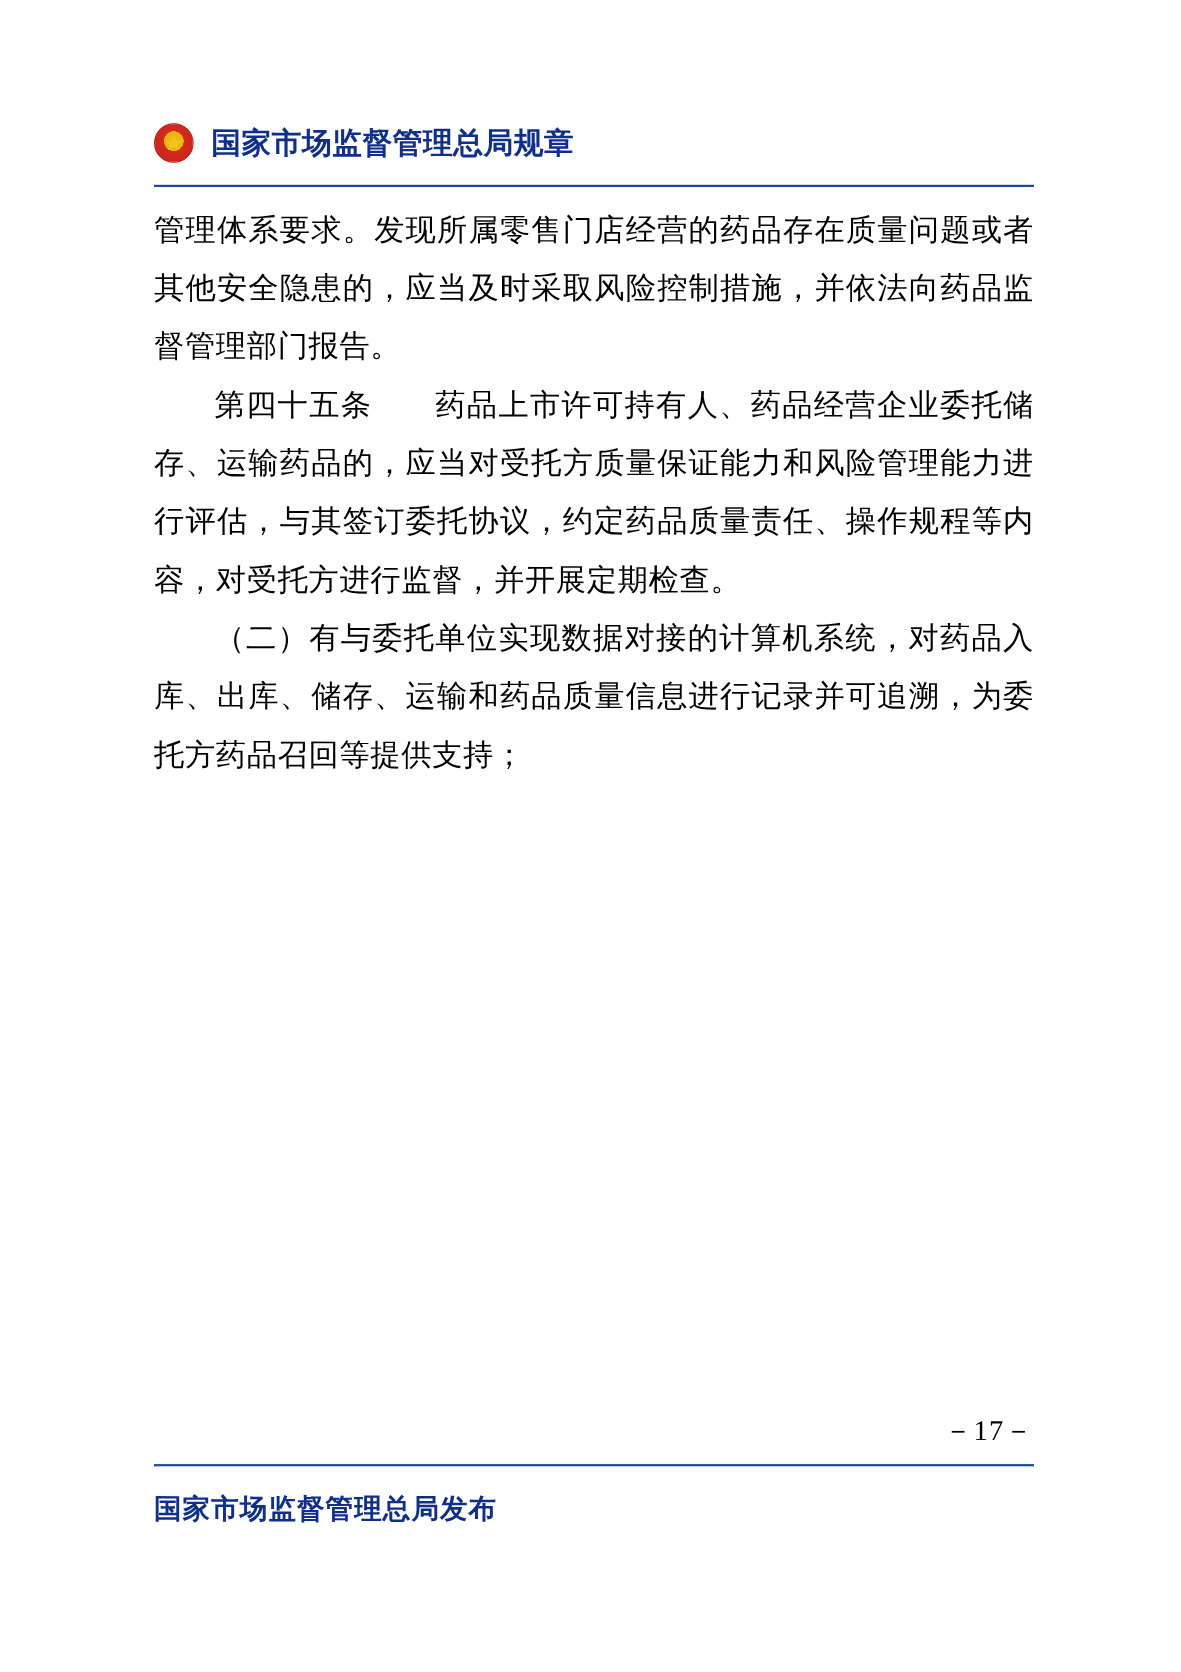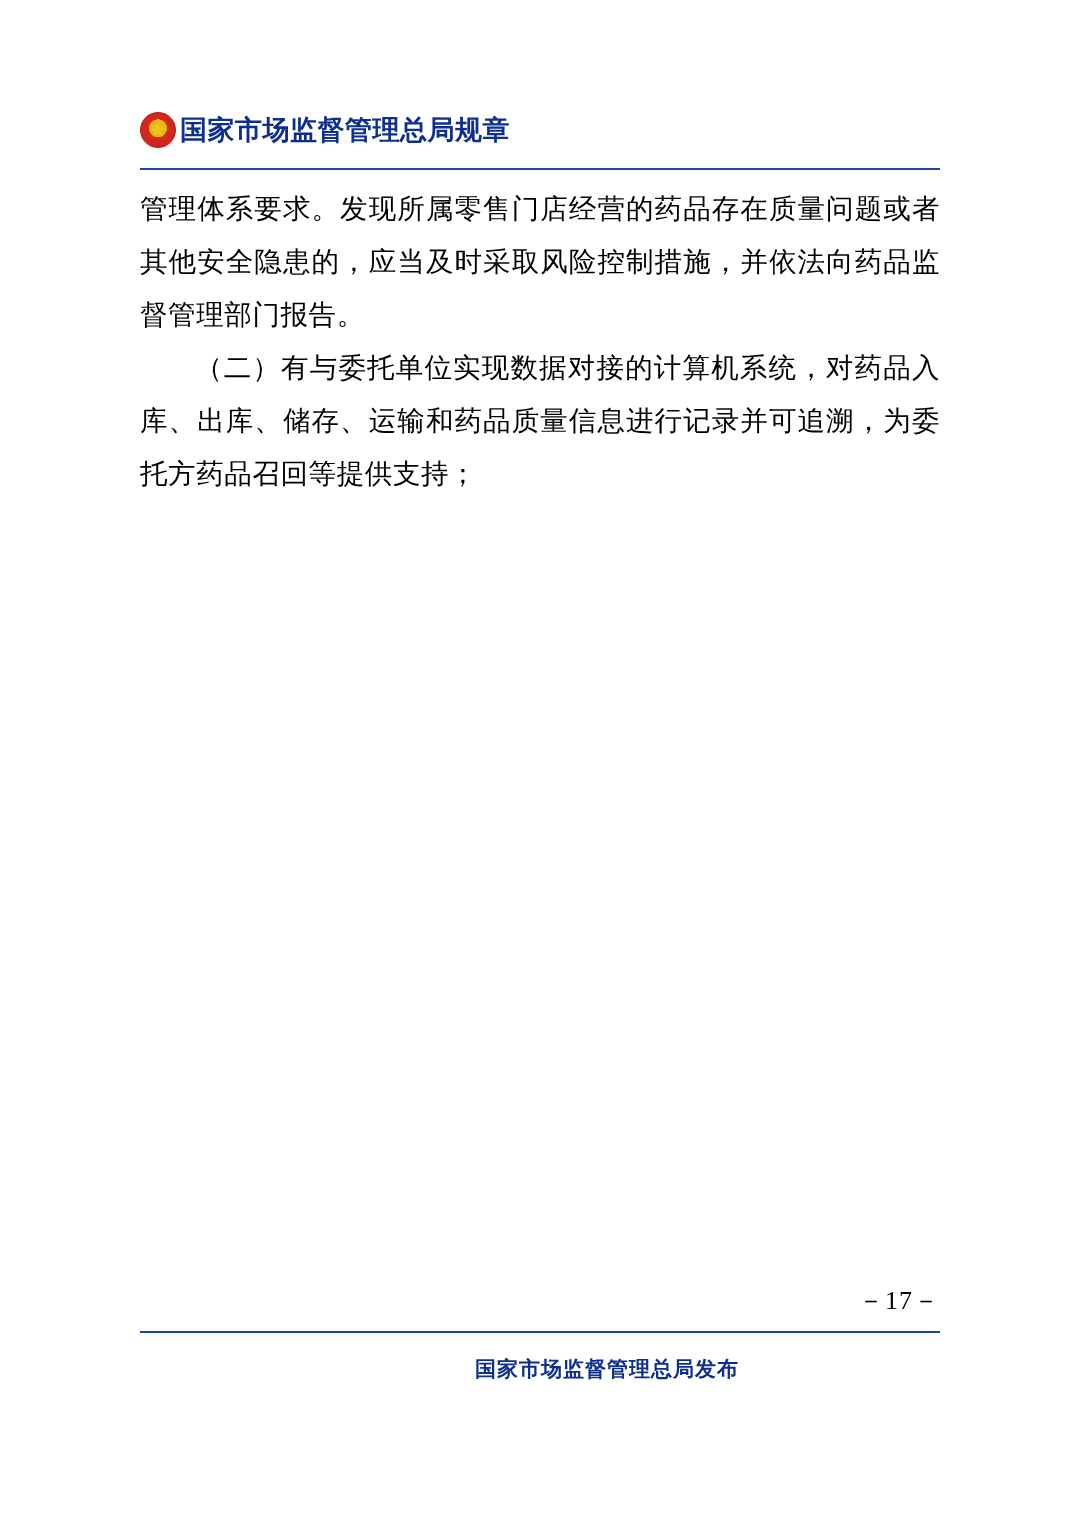--- a/index.html
+++ b/index.html
@@ -25,21 +25,21 @@
   }
 
   
   .header {
     position: absolute;
     left: 140px;
     top: 112px;
     width: 800px;
     display: flex;
     align-items: center;
-    gap: 4px;
+    gap: 16px;
   }
   .emblem {
     width: 34px;
     height: 34px;
     border-radius: 50%;
     background: radial-gradient(circle at 50% 45%, #f0c419 0%, #e8b010 35%, #d42b1f 36%, #c8201a 100%);
     border: 1px solid #b81a14;
     position: relative;
     flex: 0 0 auto;
   }
@@ -111,43 +111,44 @@
     top: 1331px;
     width: 800px;
     height: 0;
     border-top: 2.5px solid #17499c;
   }
   .footer-text {
     position: absolute;
     left: 0;
     top: 1355px;
     width: 1074px;
-    text-align: center;
+    text-align: left;
     padding-left: 140px;
     box-sizing: border-box;
     font-family: "Liberation Sans", "DejaVu Sans", sans-serif;
     font-weight: bold;
-    font-size: 21px;
+    font-size: 25px;
     color: #0f2f8f;
     letter-spacing: 1px;
   }
 </style>
 </head>
 <body>
 
 <div class="page">
 
   <div class="header">
     <span class="emblem"></span>
     <span class="header-title">国家市场监督管理总局规章</span>
   </div>
   <div class="header-rule"></div>
 
   <div class="content">
     <p class="para">管理体系要求。发现所属零售门店经营的药品存在质量问题或者其他安全隐患的，应当及时采取风险控制措施，并依法向药品监督管理部门报告。</p>
+    <p class="para indent article-head">第四十五条　　药品上市许可持有人、药品经营企业委托储存、运输药品的，应当对受托方质量保证能力和风险管理能力进行评估，与其签订委托协议，约定药品质量责任、操作规程等内容，对受托方进行监督，并开展定期检查。</p>
     <p class="para indent">（二）有与委托单位实现数据对接的计算机系统，对药品入库、出库、储存、运输和药品质量信息进行记录并可追溯，为委托方药品召回等提供支持；</p>
   </div>
 
   <div class="page-number">－17－</div>
   <div class="footer-rule"></div>
   <div class="footer-text">国家市场监督管理总局发布</div>
 
 </div>
 
 </body></html>

